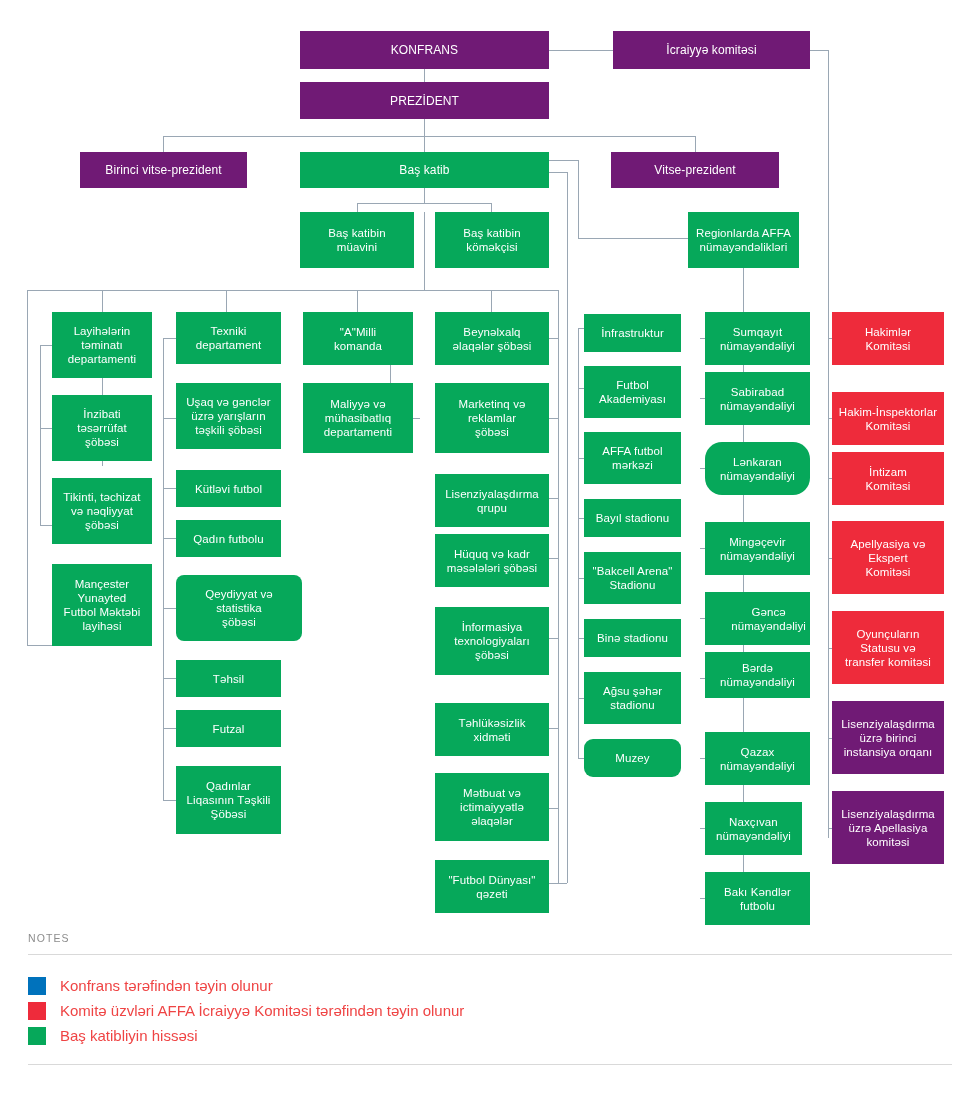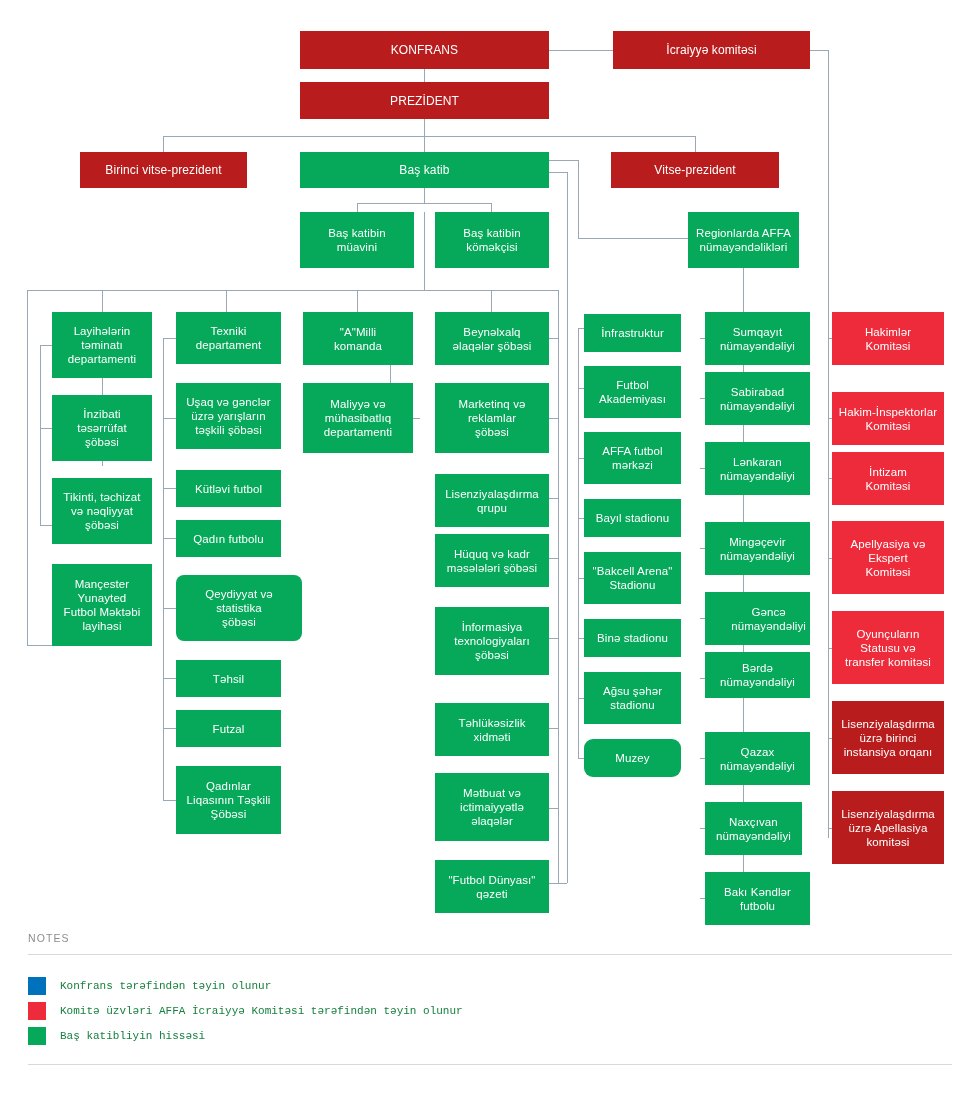--- a/index.html
+++ b/index.html
@@ -34,21 +34,21 @@
     align-items: center;
     justify-content: center;
     text-align: center;
     color: #ffffff;
     font-size: 11.5px;
     line-height: 14px;
     letter-spacing: 0.1px;
     padding: 2px 4px;
     z-index: 5;
   }
-  .node.blue  { background: #b91c1c; }
+  .node.blue  { background: #701a75; }
   .node.green { background: #06a85a; }
   .node.red   { background: #ee2b3b; }
   .node.big   { font-size: 12px; }
   .node span { display: block; white-space: pre-line; }
 
   
   #notes {
     position: absolute;
     left: 28px; top: 932px;
     width: 924px;
@@ -68,24 +68,23 @@
   }
   .swatch {
     width: 18px; height: 18px;
     margin-right: 14px;
     flex: 0 0 18px;
   }
   .sw-blue  { background: #0072bc; }
   .sw-red   { background: #ee2b3b; }
   .sw-green { background: #06a85a; }
   .legend-label {
-    font-size: 11px;
-    color: #15803d;
+    font-size: 15px;
+    color: #ef4444;
     line-height: 18px;
-    font-family: Liberation Mono, monospace;
   }
 </style>
 </head>
 <body>
 
 <div id="page">
 
   <div id="chart">
 
     <svg id="lines" viewBox="0 0 980 930" width="980" height="930">
@@ -353,21 +352,21 @@
     </div>
 
     <div class="node green" style="left:705px;top:312px;width:105px;height:53px;">
       <span>Sumqayıt
 nümayəndəliyi</span>
     </div>
     <div class="node green" style="left:705px;top:372px;width:105px;height:53px;">
       <span>Sabirabad
 nümayəndəliyi</span>
     </div>
-    <div class="node green" style="left:705px;top:442px;width:105px;height:53px;">
+    <div class="node green" style="left:705px;top:442px;width:105px;height:53px;border-radius:17px;">
       <span>Lənkaran
 nümayəndəliyi</span>
     </div>
     <div class="node green" style="left:705px;top:522px;width:105px;height:53px;">
       <span>Mingəçevir
 nümayəndəliyi</span>
     </div>
     <div class="node green" style="left:705px;top:592px;width:105px;height:53px;justify-content:flex-end;">
       <span>Gəncə
 nümayəndəliyi</span>

